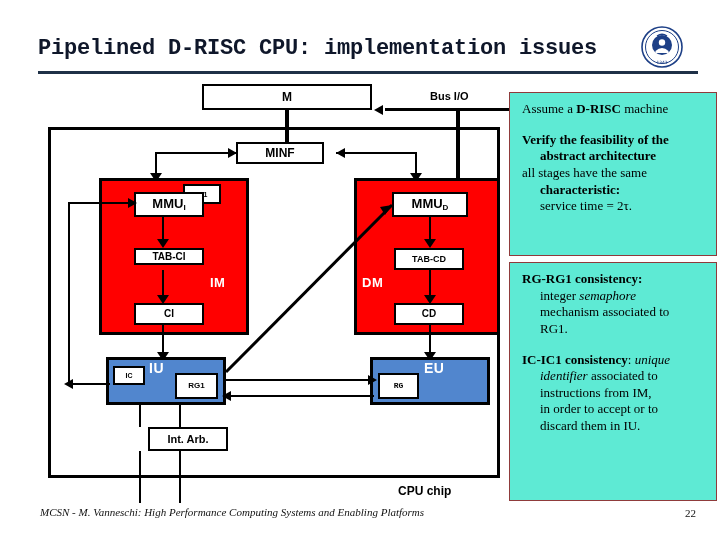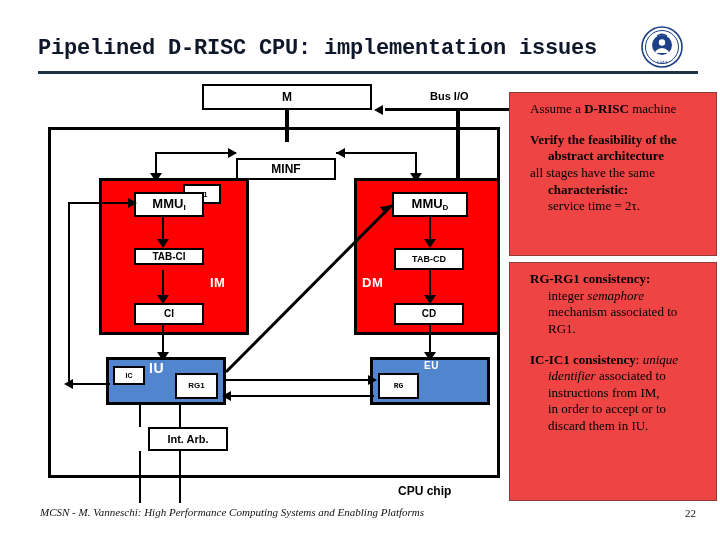--- a/index.html
+++ b/index.html
@@ -99,24 +99,24 @@
   }
   #bus-io-label {
     position:absolute; left:430px; top:90px;
     font-size:11px; font-weight:bold; color:#000;
   }
 
   
   .callout {
     position: absolute;
     border: 1px solid #8f3b3b;
-    background: #ef4444;
+    background: #5eead4;
     font-family: "Liberation Serif", serif;
     color: #000;
-    padding: 8px 10px 6px 20px;
+    padding: 8px 10px 6px 12px;
   }
   #callout-top { left:509px; top:92px; width:208px; height:164px; }
   #callout-bottom { left:509px; top:262px; width:208px; height:239px; }
   .co-line { font-size: 13px; line-height: 1.28; }
   .co-bold { font-weight: bold; }
   .co-ital { font-style: italic; }
   .co-indent { padding-left: 18px; }
   .co-gap { height: 14px; }
 
   
@@ -166,21 +166,21 @@
 
   <div class="line-h" style="left:385px; top:108px; width:133px;"></div>
   <div class="arrow-l" style="left:374px; top:104.5px;"></div>
 
   <div class="line-v" style="left:456px; top:108px; width:4px; height:92px;"></div>
 
   <div class="line-v" style="left:285px; top:110px; width:4px; height:20px;"></div>
 
   <div class="line-v" style="left:285px; top:130px; width:4px; height:12px;"></div>
 
-  <div class="blk" style="left:236px; top:158px; width:100px; height:22px; font-size:12px;">
+  <div class="blk" style="left:236px; top:142px; width:88px; height:22px; font-size:12px;">
     <span>MINF</span>
   </div>
 
   <div class="thin-h" style="left:155px; top:152px; width:81px;"></div>
   <div class="arrow-r" style="left:228px; top:148px;"></div>
   <div class="thin-v" style="left:155px; top:152px; height:24px;"></div>
   <div class="arrow-d" style="left:150px; top:173px;"></div>
 
   <div class="thin-h" style="left:336px; top:152px; width:81px;"></div>
   <div class="arrow-l" style="left:336px; top:148px;"></div>
@@ -242,21 +242,21 @@
   <div class="bluebox" style="left:106px; top:357px; width:120px; height:48px;"></div>
   <div class="grplabel" style="left:149px; top:360px; font-size:14px;">IU</div>
   <div class="blk" style="left:113px; top:366px; width:32px; height:19px; font-size:7px;">
     <span>IC</span>
   </div>
   <div class="blk" style="left:175px; top:373px; width:43px; height:26px; font-size:8px;">
     <span>RG1</span>
   </div>
 
   <div class="bluebox" style="left:370px; top:357px; width:120px; height:48px;"></div>
-  <div class="grplabel" style="left:424px; top:360px; font-size:10px;">EU</div>
+  <div class="grplabel" style="left:424px; top:360px; font-size:14px;">EU</div>
   <div class="blk" style="left:378px; top:373px; width:41px; height:26px; font-size:8px;font-family:Liberation Mono, monospace;">
     <span>RG</span>
   </div>
 
   <div class="thin-h" style="left:226px; top:379px; width:148px;"></div>
   <div class="arrow-r" style="left:368px; top:375px;"></div>
 
   <div class="thin-h" style="left:226px; top:395px; width:148px;"></div>
   <div class="arrow-l" style="left:222px; top:391px;"></div>
 

